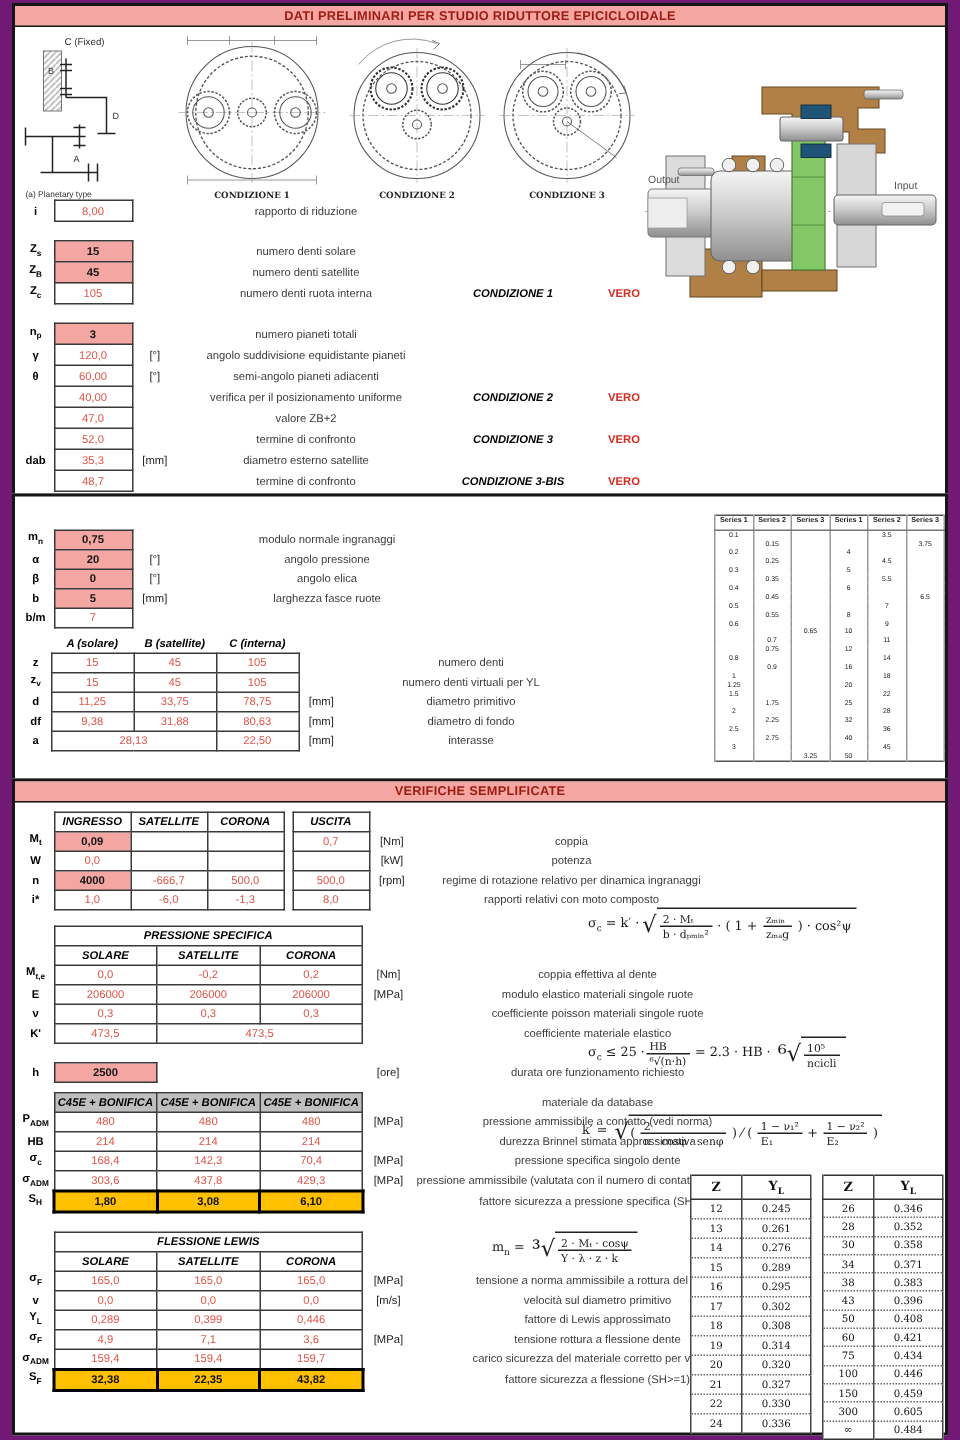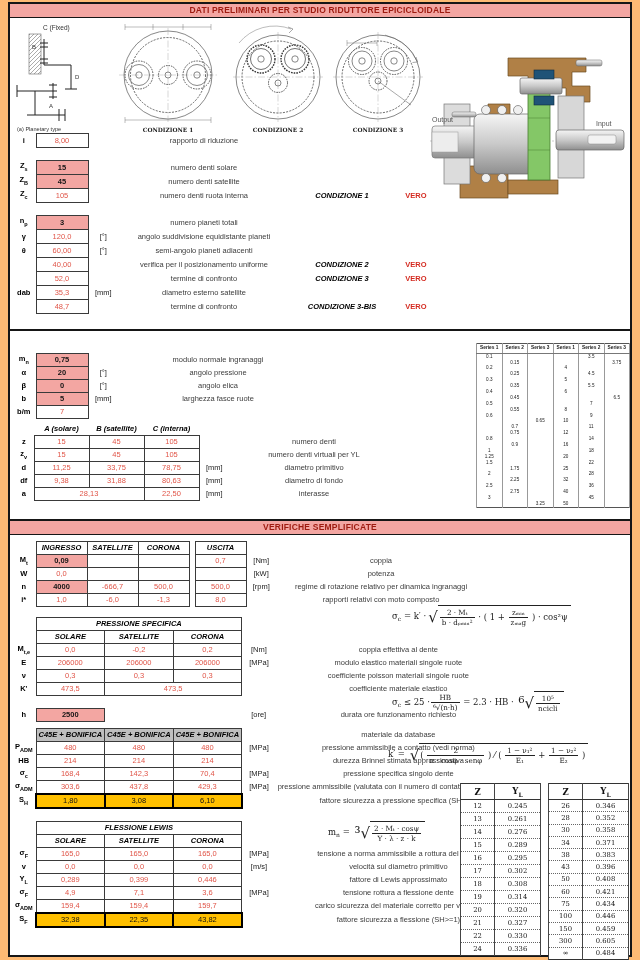--- a/index.html
+++ b/index.html
@@ -1,16 +1,16 @@
 <!DOCTYPE html>
 <html><head>
 <meta charset="utf-8">
 <style>
   html,body{margin:0;padding:0;background:#e9e9e9;}
-  .page{position:relative;width:640px;height:960px;background:#fdba74;font-family:"Liberation Sans",sans-serif;overflow:hidden;}
+  .page{position:relative;width:640px;height:960px;background:#701a75;font-family:"Liberation Sans",sans-serif;overflow:hidden;}
   .panel{position:absolute;left:8px;width:620px;border:2px solid #161616;background:#fff;}
   #sec1{top:2px;height:325px;}
   #sec2{top:329px;height:188px;}
   #sec3{top:519px;height:434px;}
   .bar{position:absolute;left:0;top:0;right:0;height:13px;background:#f3a6a2;border-bottom:1.5px solid #161616;
        text-align:center;font-weight:bold;font-size:8.5px;line-height:13px;color:#9e1b10;letter-spacing:.2px;}
   .abs{position:absolute;}
   table.sheet{position:absolute;border-collapse:collapse;table-layout:fixed;}
   .sheet td{height:13px;padding:0 2px;font-size:7.5px;line-height:1.05;text-align:center;white-space:nowrap;}
   .s12 td{height:12px;}
@@ -20,41 +20,41 @@
   .in{background:#f3a6a2;font-weight:bold;color:#151515;}
   .out{color:#e05548;}
   .u{text-align:left;font-size:7px;color:#222;padding-left:4px;}
   .desc{text-align:left;font-size:6.6px;color:#3c3c3c;padding-left:10px;overflow:visible;}
   .cond{font-weight:bold;font-style:italic;font-size:7.8px;text-align:right;padding-right:10px;}
   .vero{font-weight:bold;font-size:8px;color:#d42a20;text-align:left;padding-left:6px;}
   .hd{font-weight:bold;font-style:italic;font-size:7.4px;border:1px solid #3a3a3a;}
   .hdf{font-weight:bold;font-style:italic;font-size:7.4px;}
   .ttl{font-weight:bold;font-style:italic;font-size:7.4px;border:1px solid #3a3a3a;}
   .gh{background:#bfbfbf;border:1px solid #3a3a3a;font-weight:bold;font-size:6.8px;white-space:pre-line;line-height:1.2;height:24px;font-style:italic;}
-  .saf{background:#ffc000;border:2px solid #000;font-weight:normal;font-size:8px;height:15px;color:#111;}
+  .saf{background:#ffc000;border:2px solid #000;font-weight:bold;font-size:8px;height:15px;color:#111;}
   tr.gap td{border:none;}
   
   table.series{position:absolute;border-collapse:collapse;table-layout:fixed;border:1px solid #555;background:#fff;}
   .series td{width:25px;height:5.9px;padding:0;font-size:4.6px;line-height:1;text-align:center;color:#222;
              border-left:1px solid #999;border-right:1px solid #999;}
   .series .sh{font-weight:bold;font-size:4.8px;height:9px;border-bottom:1px solid #777;}
   
   table.zyl{position:absolute;border-collapse:collapse;table-layout:fixed;border:1.2px solid #333;background:#fff;
             font-family:"DejaVu Serif",serif;}
   .zyl td{height:12px;padding:0;font-size:6.8px;text-align:center;border-bottom:1px dotted #666;
           border-left:1px solid #444;border-right:1px solid #444;color:#111;}
   .zylB td{height:11.3px;}
   .zyl .zh{font-weight:bold;font-size:8.5px;height:15px;border-bottom:1.2px solid #333;}
   .zyl .zh sub{font-size:6px;}
   
   .formula{position:absolute;font-family:"DejaVu Serif",serif;font-size:8.5px;color:#1a1a1a;white-space:nowrap;}
   .formula sub{font-size:6px;}
   .rsign{font-size:15px;font-weight:400;vertical-align:-3px;margin-left:2px;}
   .rad{display:inline-block;border-top:1px solid #222;padding:2px 3px 0 1px;vertical-align:middle;}
-  .frac{display:inline-block;vertical-align:middle;text-align:center;margin:0 1px;}
+  .frac{display:inline-block;vertical-align:middle;text-align:left;margin:0 1px;}
   .frac span{display:block;font-size:7.2px;line-height:1.25;padding:0 2px;}
   .frac span:first-child{border-bottom:1px solid #222;}
 </style>
 </head>
 <body>
 
 <div class="page">
 
   <section class="panel" id="sec1">
     <div class="bar">
@@ -275,20 +275,28 @@
           <tr>
             <td class="lbl"></td>
             <td class="bx out">40,00</td>
             <td class="u"></td>
             <td class="desc">verifica per il posizionamento uniforme</td>
             <td class="cond">CONDIZIONE 2</td>
             <td class="vero">VERO</td>
           </tr>
           <tr>
             <td class="lbl"></td>
+            <td class="bx out">47,0</td>
+            <td class="u"></td>
+            <td class="desc">valore ZB+2</td>
+            <td class="cond"></td>
+            <td class="vero"></td>
+          </tr>
+          <tr>
+            <td class="lbl"></td>
             <td class="bx out">52,0</td>
             <td class="u"></td>
             <td class="desc">termine di confronto</td>
             <td class="cond">CONDIZIONE 3</td>
             <td class="vero">VERO</td>
           </tr>
           <tr>
             <td class="lbl">dab</td>
             <td class="bx out">35,3</td>
             <td class="u">[mm]</td>

